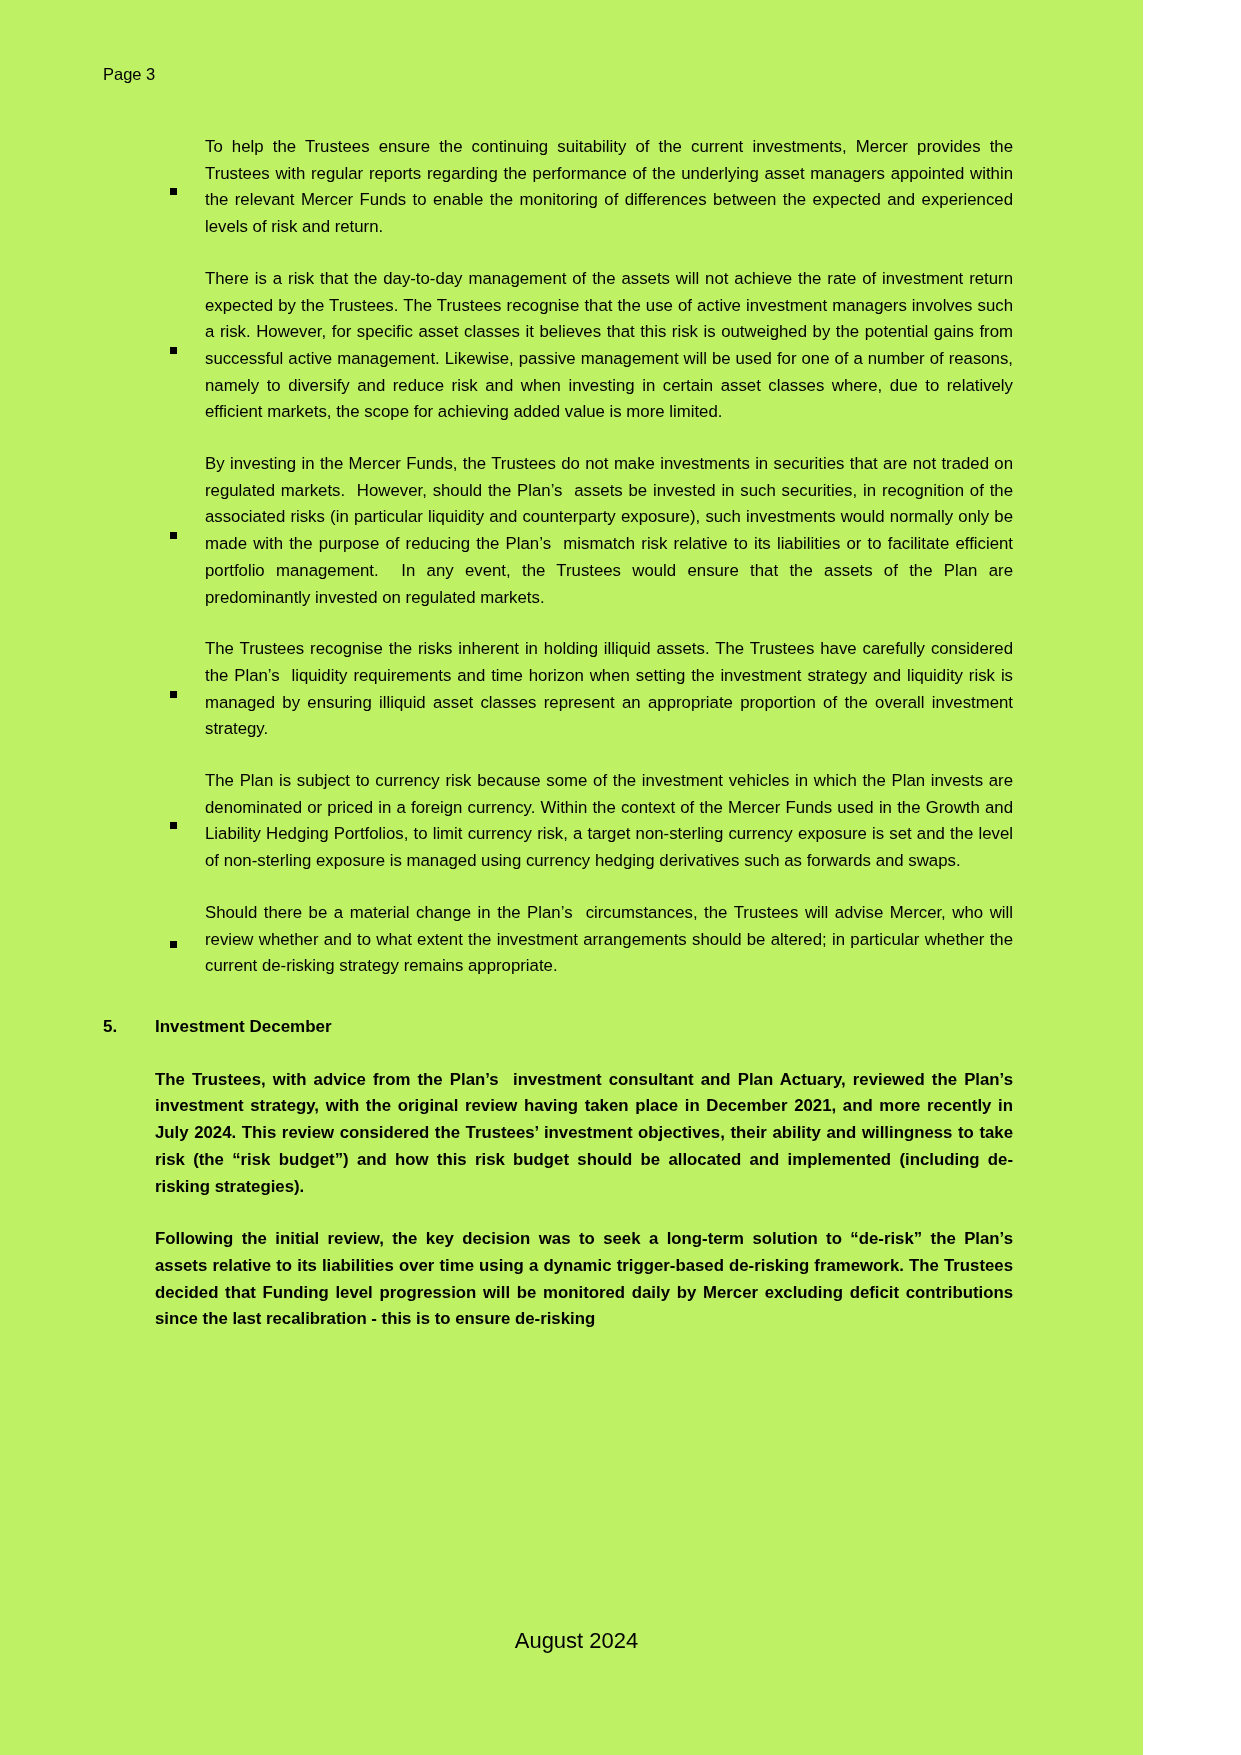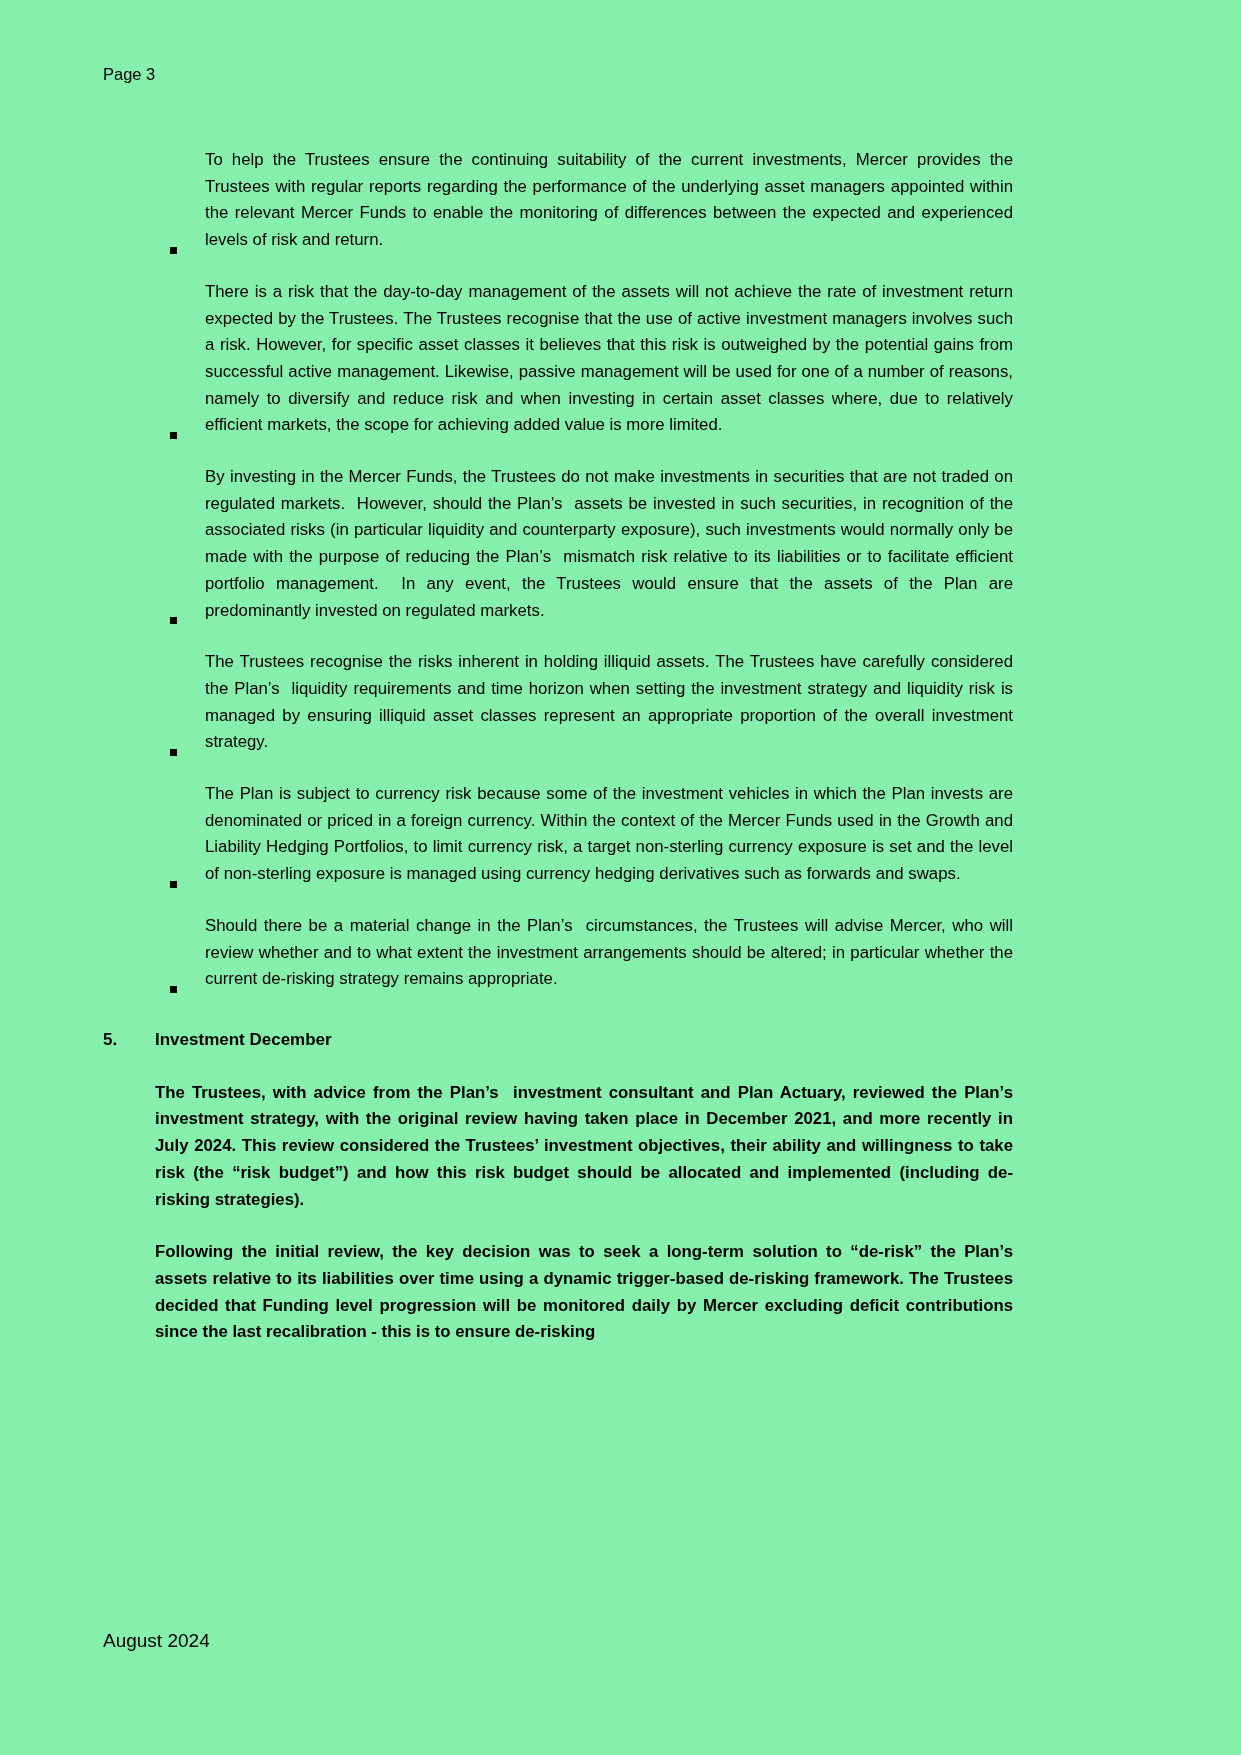--- a/index.html
+++ b/index.html
@@ -9,23 +9,23 @@
   }
   body {
     width: 1241px;
     height: 1755px;
     font-family: "Liberation Sans", "DejaVu Sans", sans-serif;
     color: #000000;
     -webkit-font-smoothing: antialiased;
   }
   .doc {
     position: relative;
-    width: 1241px;
+    width: 1143px;
     height: 1755px;
-    background: #86efac;
+    background: #bef264;
     overflow: hidden;
   }
   .page-label {
     position: absolute;
     top: 63px;
     left: 103px;
     font-size: 16.5px;
     line-height: 22px;
   }
   .content {
@@ -36,22 +36,22 @@
     font-size: 16.8px;
     line-height: 26.7px;
   }
   ul.bullets {
     list-style: none;
     margin: 0 0 0 67px;
     padding: 0;
   }
   ul.bullets li {
     display: flex;
-    align-items: flex-end;
-    margin: 17px 0 25px 0;
+    align-items: center;
+    margin: 4px 0 25px 0;
   }
   .marker {
     flex: none;
     width: 35px;
     padding-top: 9px;
   }
   .marker::before {
     content: "";
     display: block;
     width: 7px;
@@ -79,22 +79,22 @@
     width: 858px;
     text-align: justify;
     white-space: pre-wrap;
     font-weight: bold;
   }
   .footer {
     position: absolute;
     top: 1630px;
     left: 103px;
     width: 947px;
-    text-align: left;
-    font-size: 19px;
+    text-align: center;
+    font-size: 22px;
     line-height: 22px;
   }
 </style>
 </head>
 <body>
 
 <div class="doc">
 
   <div class="page-label">Page 3</div>
 

